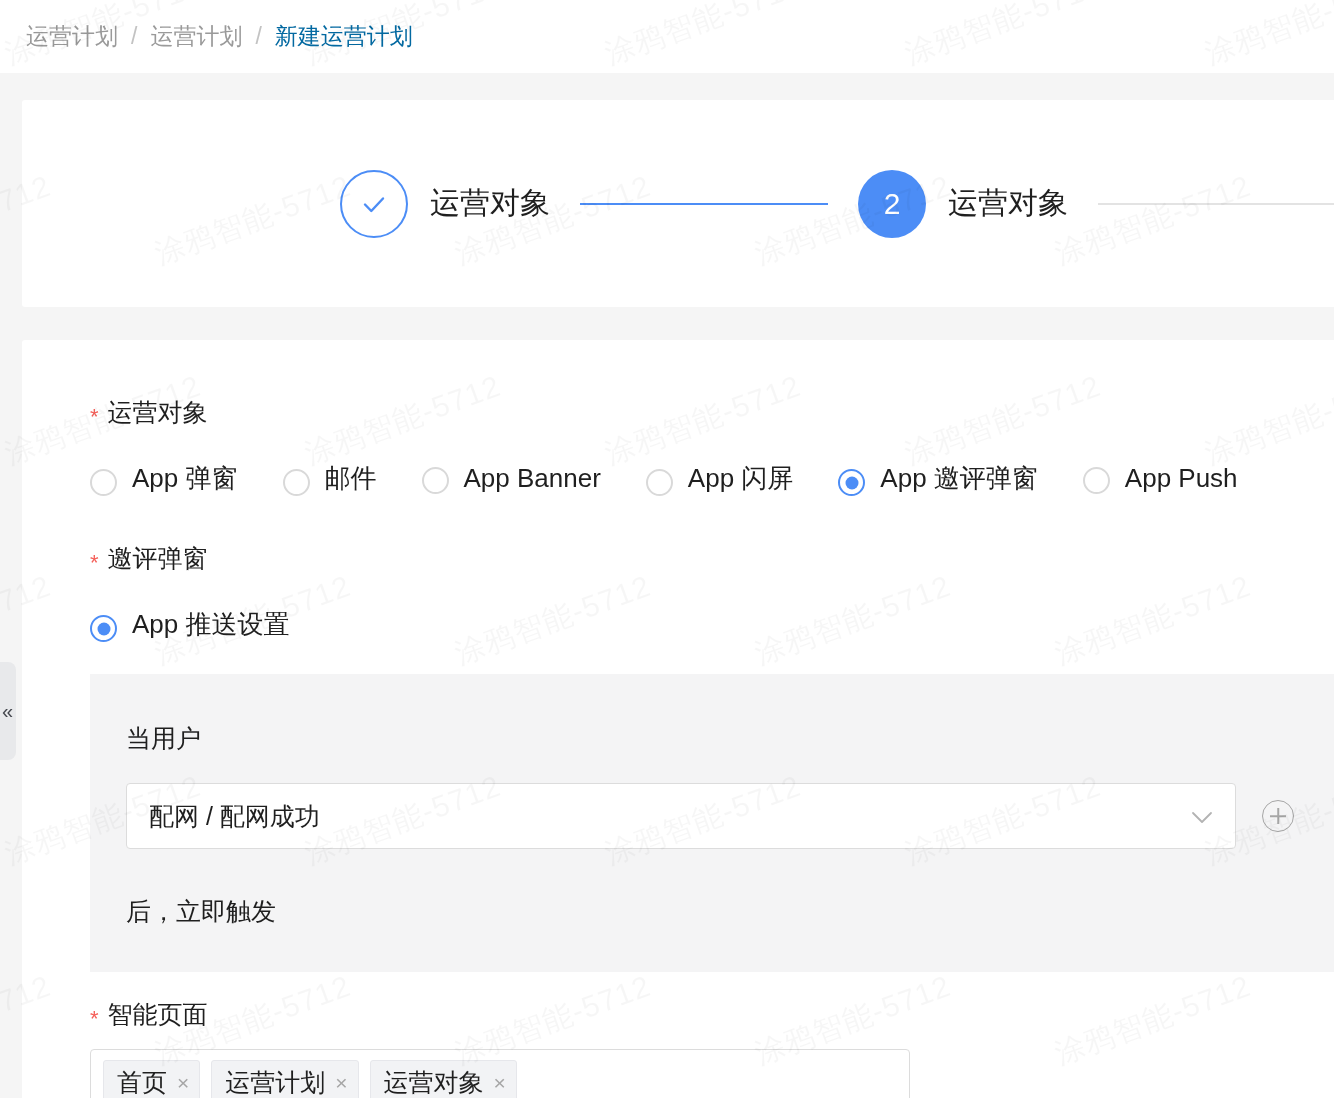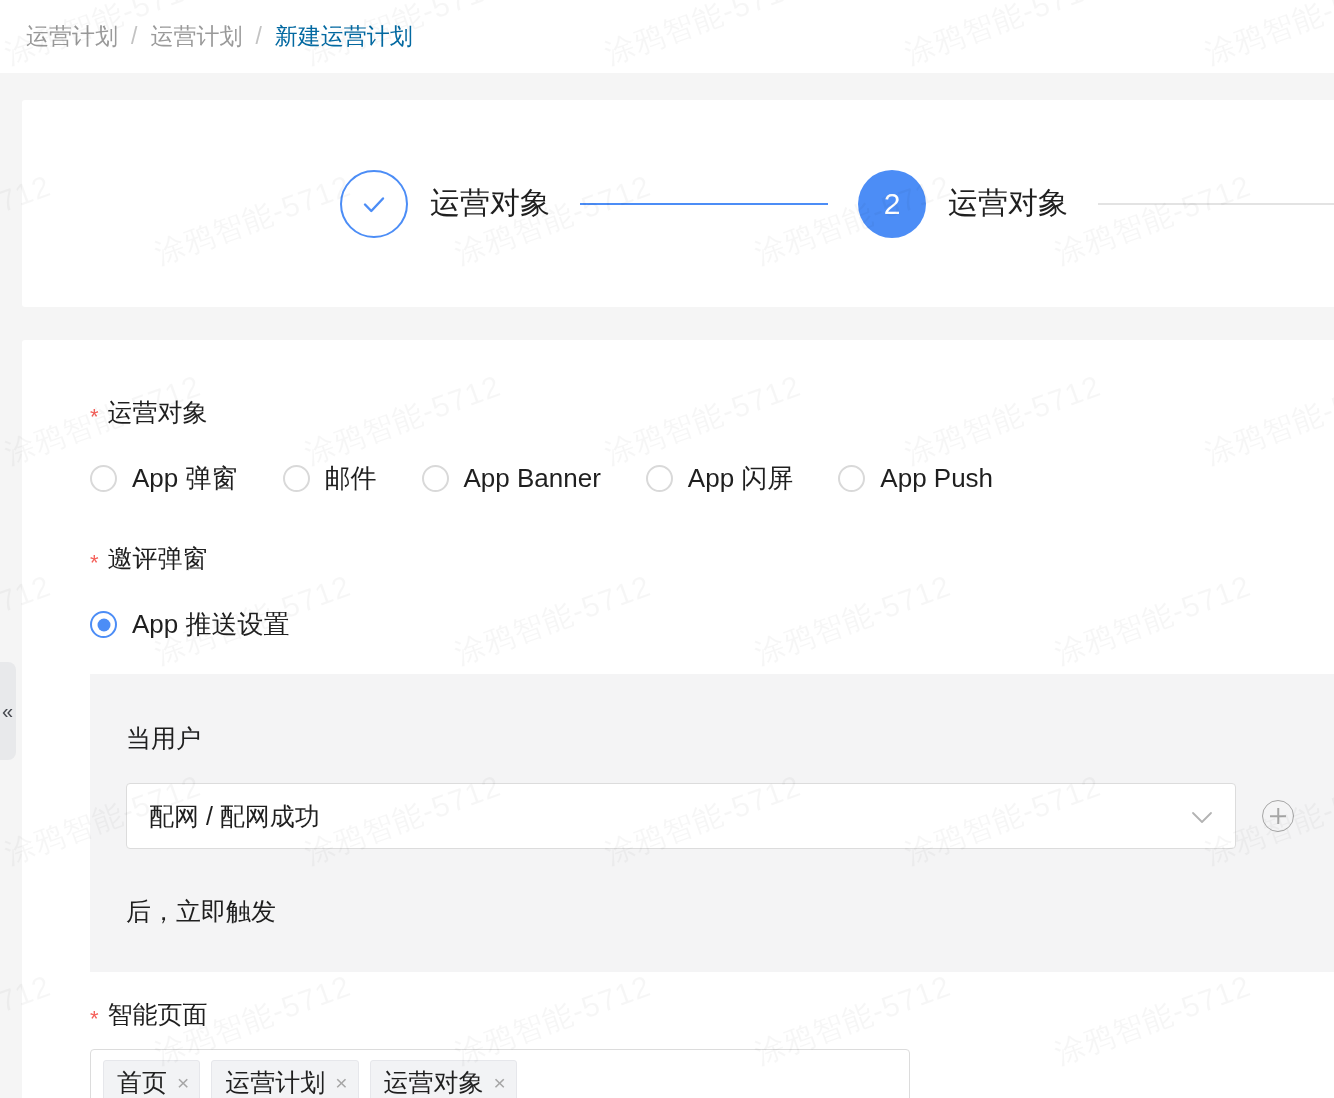--- a/index.html
+++ b/index.html
@@ -150,21 +150,21 @@
   }
 
   
   .radio-row {
     display: flex;
     align-items: center;
     margin-top: 36px;
   }
   .radio-item {
     display: flex;
-    align-items: center;
+    align-items: flex-end;
     margin-right: 45px;
     cursor: pointer;
   }
   .radio-item:last-child { margin-right: 0; }
   .radio-dot {
     width: 27px;
     height: 27px;
     border-radius: 50%;
     border: 2px solid #d9d9d9;
     background: #ffffff;
@@ -375,20 +375,24 @@
         <span class="radio-dot"></span>
         <span class="radio-text">邮件</span>
       </div>
       <div class="radio-item">
         <span class="radio-dot"></span>
         <span class="radio-text">App Banner</span>
       </div>
       <div class="radio-item">
         <span class="radio-dot"></span>
         <span class="radio-text">App 闪屏</span>
+      </div>
+      <div class="radio-item">
+        <span class="radio-dot checked"></span>
+        <span class="radio-text">App 邀评弹窗</span>
       </div>
       <div class="radio-item">
         <span class="radio-dot"></span>
         <span class="radio-text">App Push</span>
       </div>
     </div>
 
     <div class="gap-lg"></div>
 
     <div class="field-label">

